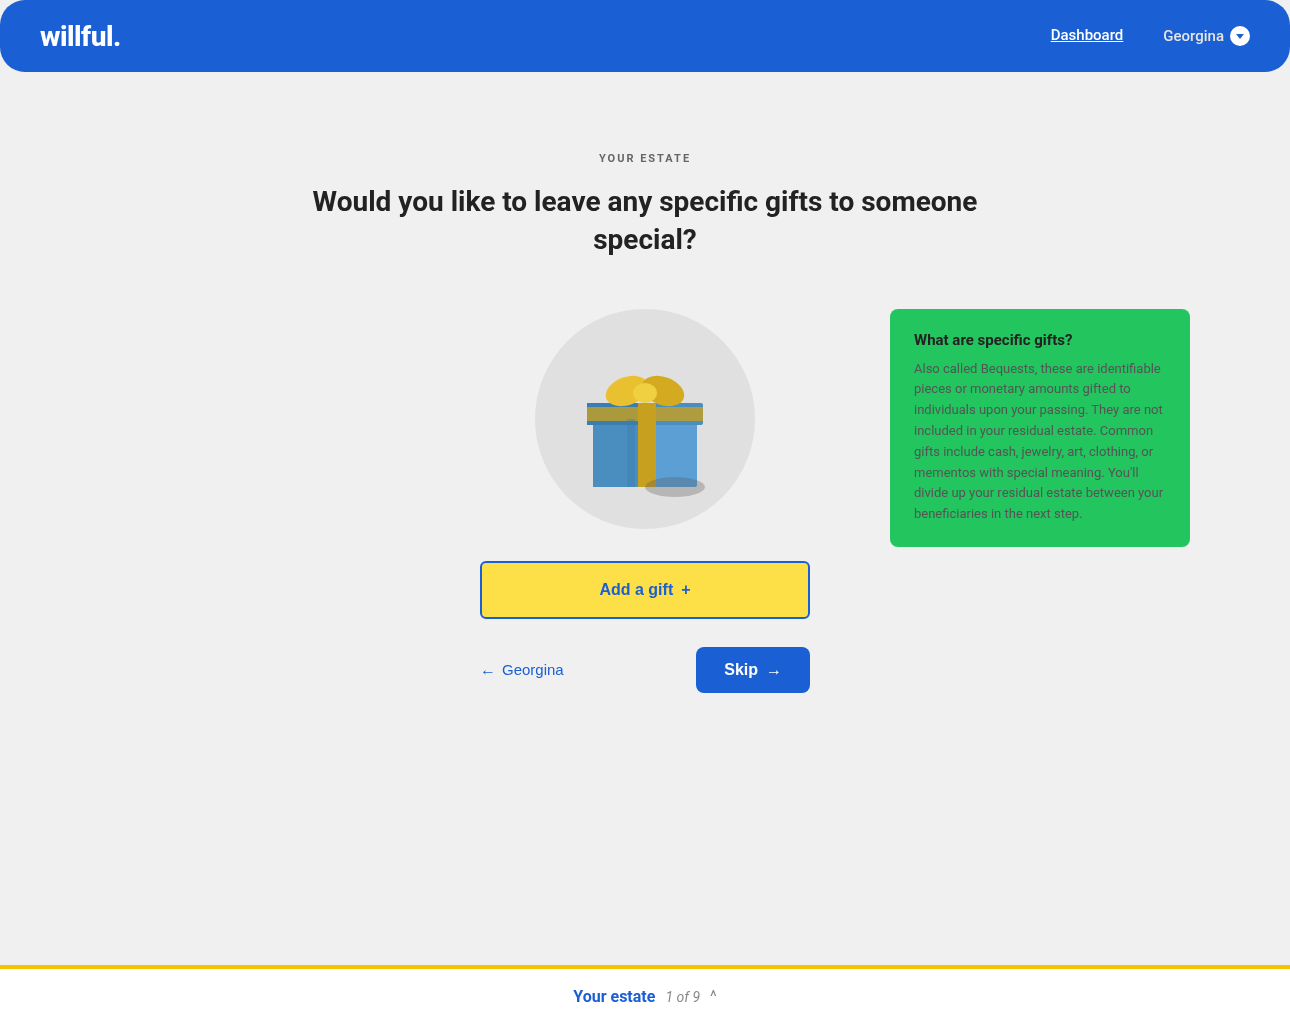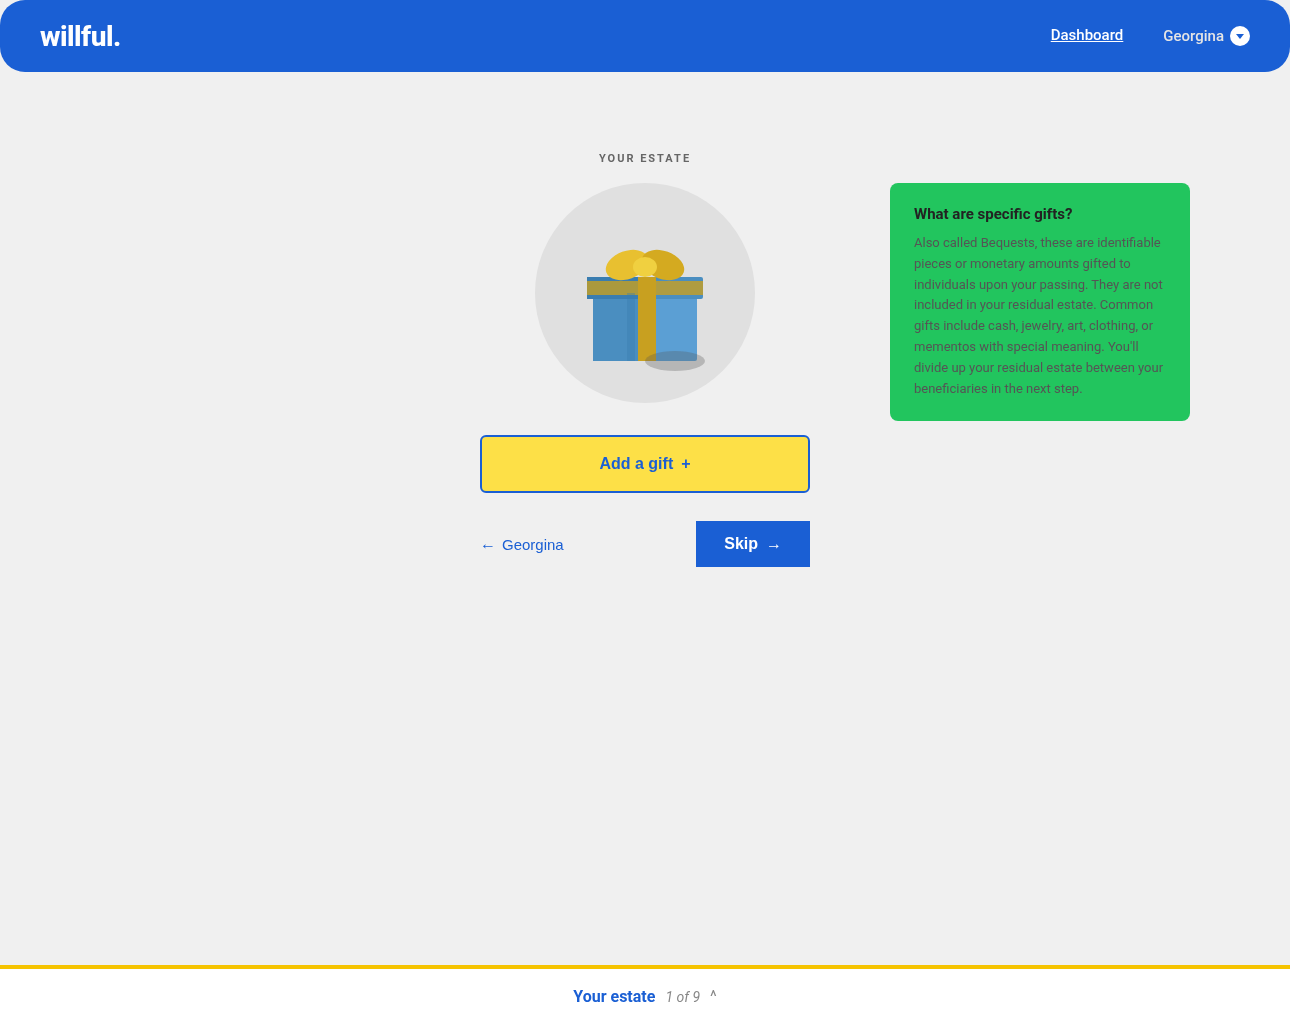--- a/index.html
+++ b/index.html
@@ -171,21 +171,21 @@
       gap: 6px;
     }
     .prev-arrow {
       font-size: 16px;
     }
 
     .skip-btn {
       background: #1a5fd4;
       color: #fff;
       border: none;
-      border-radius: 0;
+      border-radius: 8px;
       padding: 14px 28px;
       font-size: 16px;
       font-weight: 600;
       cursor: pointer;
       display: flex;
       align-items: center;
       gap: 8px;
     }
 
     
@@ -225,20 +225,21 @@
     <div class="nav-user">
       <span>Georgina</span>
       <div class="nav-user-chevron"></div>
     </div>
   </nav>
 </header>
 
 <main class="main">
 
   <div class="section-label">YOUR ESTATE</div>
+  <h1 class="question-title">Would you like to leave any specific gifts to someone special?</h1>
 
   <div style="position: relative; display: flex; flex-direction: column; align-items: center;">
 
     <div class="gift-circle">
       <svg class="gift-svg" viewBox="0 0 160 160" xmlns="http://www.w3.org/2000/svg">
 
         <rect x="28" y="80" width="104" height="68" rx="2" fill="#5b9fd4"></rect>
 
         <rect x="28" y="80" width="50" height="68" rx="0" fill="#4a8ec0"></rect>
 

